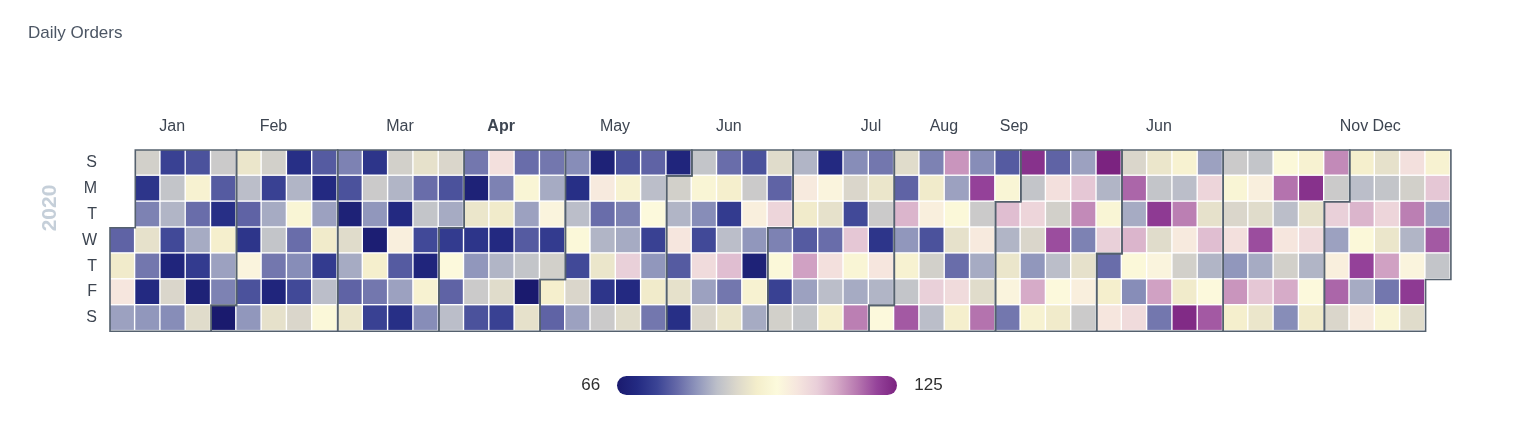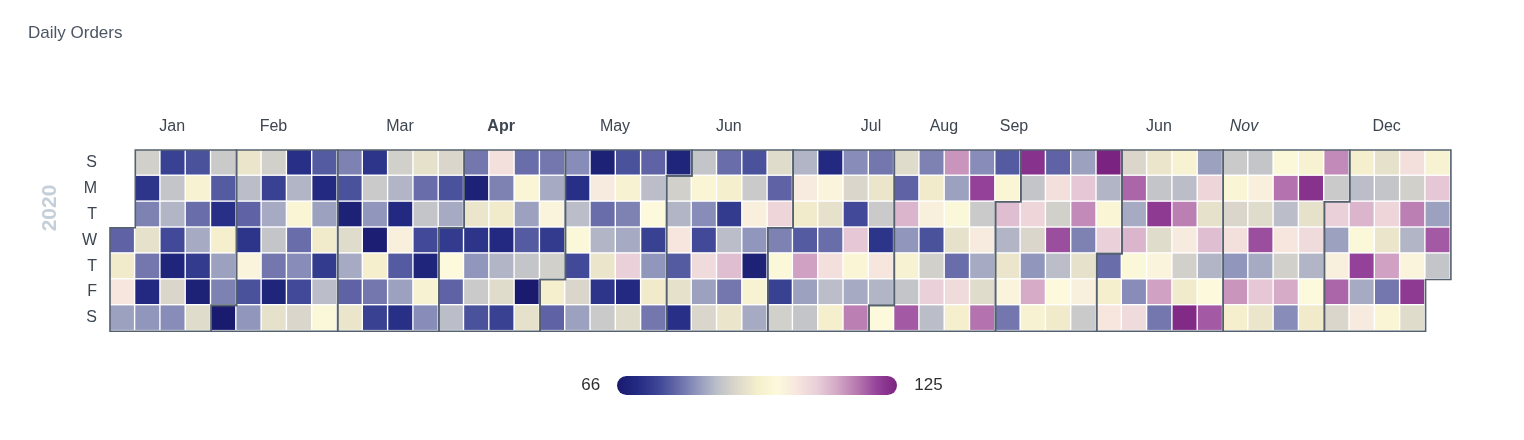--- a/index.html
+++ b/index.html
@@ -137,21 +137,21 @@
       <div class="month-label" style="left: 63.25px;">Jan</div>
       <div class="month-label" style="left: 164.45px;">Feb</div>
       <div class="month-label" style="left: 290.95px;">Mar</div>
       <div class="month-label" style="left: 392.15px; font-weight: bold;">Apr</div>
       <div class="month-label" style="left: 506px;">May</div>
       <div class="month-label" style="left: 619.85px;">Jun</div>
       <div class="month-label" style="left: 734px; margin-left: 28px;">Jul</div>
       <div class="month-label" style="left: 834.9px;">Aug</div>
       <div class="month-label" style="left: 905px;">Sep</div>
       <div class="month-label" style="left: 1049.95px;">Jun</div>
-      <div class="month-label" style="left: 1135px; font-style: italic;">Nov</div>
+      <div class="month-label" style="left: 1245px;">Nov</div>
       <div class="month-label" style="left: 1277.65px;">Dec</div>
     </div>
 
   <div id="grid-wrap">
     <svg id="grid-svg" width="1343" height="183" viewBox="0 0 1343 183" xmlns="http://www.w3.org/2000/svg">
         <g>
           <rect x="1.00" y="78.70" width="23.90" height="24.50" fill="rgb(95,99,165)"></rect>
           <rect x="1.00" y="104.60" width="23.90" height="24.50" fill="rgb(241,235,203)"></rect>
           <rect x="1.00" y="130.50" width="23.90" height="24.50" fill="rgb(246,230,222)"></rect>
           <rect x="1.00" y="156.40" width="23.90" height="24.50" fill="rgb(156,161,192)"></rect>

